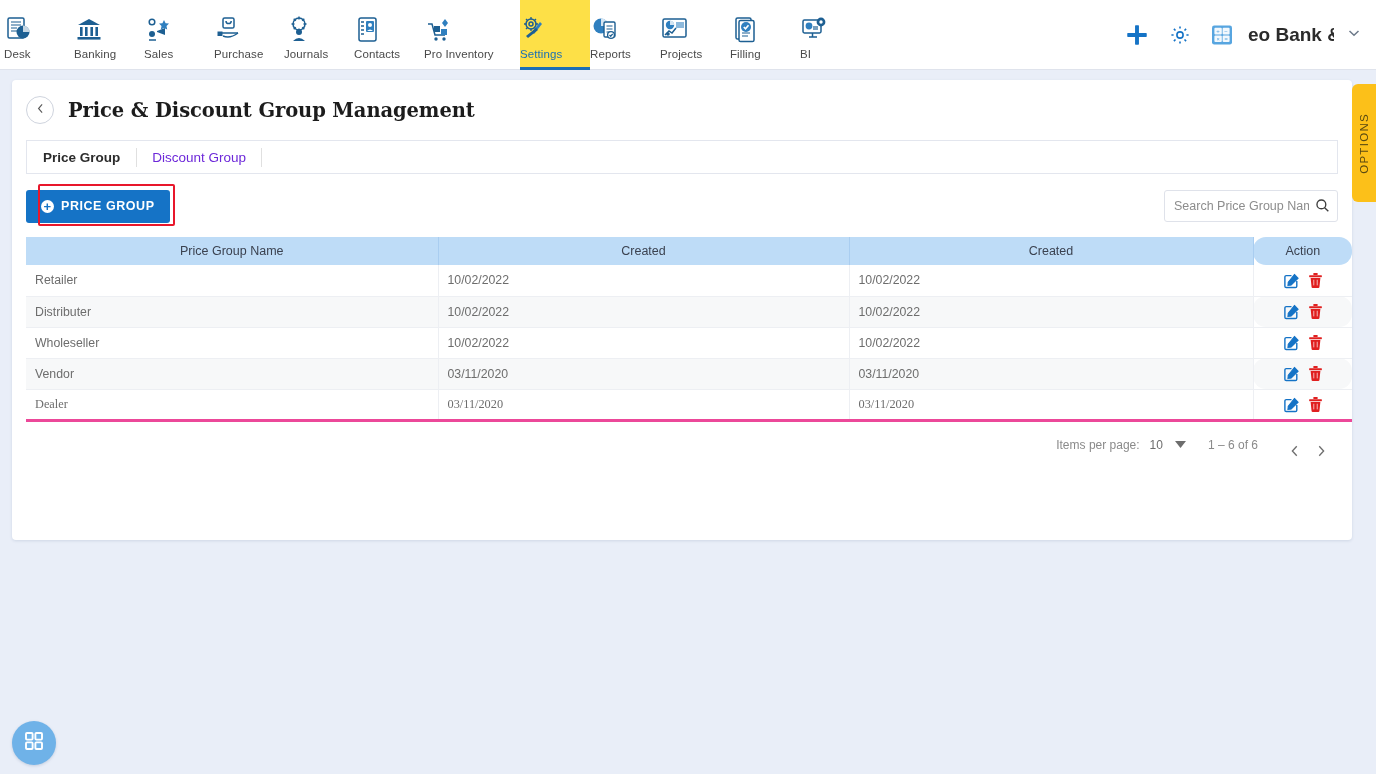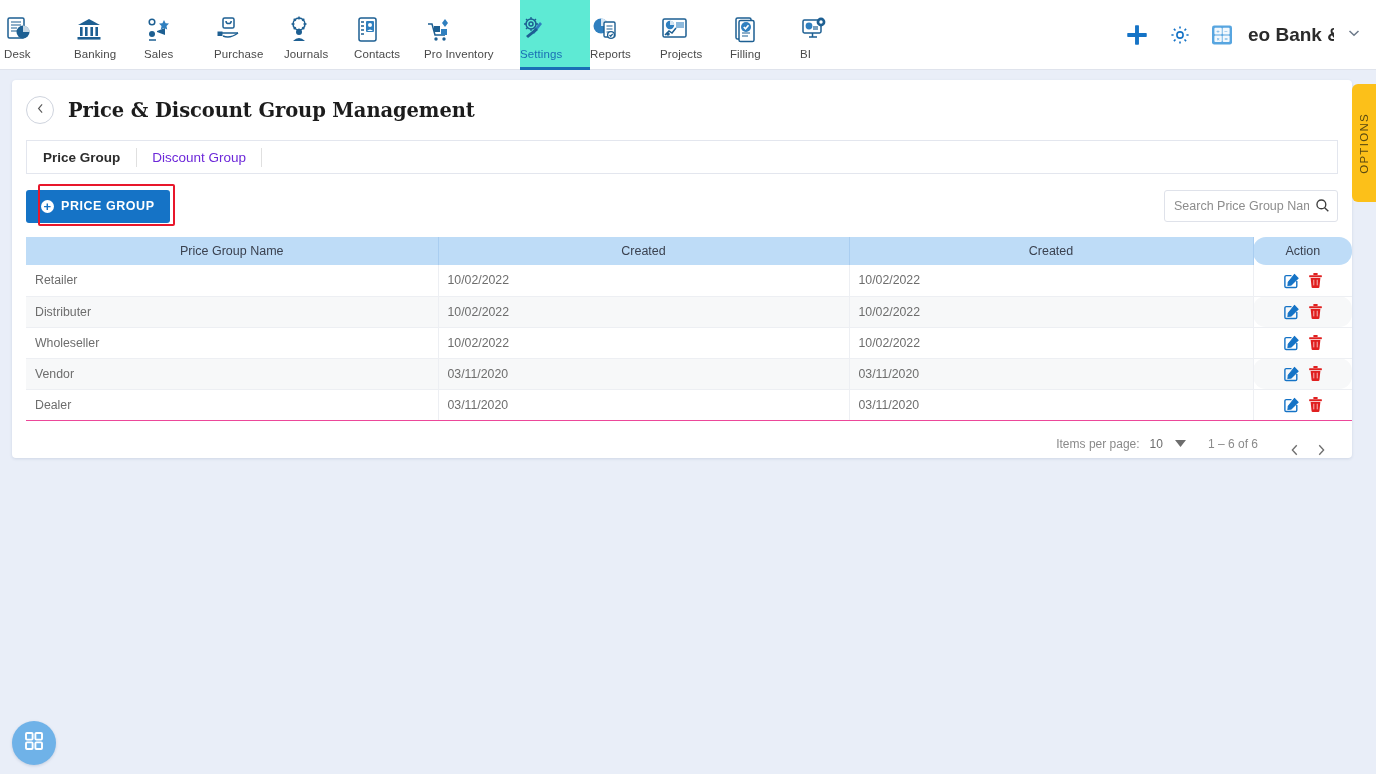--- a/index.html
+++ b/index.html
@@ -27,21 +27,21 @@
     cursor: pointer;
     position: relative;
     padding-top: 4px;
   }
   .nav-item .nav-ico { height: 32px; display:flex; align-items:flex-end; }
   .nav-item .nav-lbl {
     font-size: 11.5px; color: #4a4a4a; white-space: nowrap;
     letter-spacing: .1px;
   }
   .nav-item.wide { width: 96px; }
-  .nav-item.active { background: #5eead4; }
+  .nav-item.active { background: #fde047; }
   .nav-item.active .nav-lbl { color: #1a6fb5; }
   .nav-item.active::after {
     content: ""; position: absolute; left: 0; right: 0; bottom: -1px;
     height: 3px; background: #1a6fb5;
   }
 
   .nav-right {
     margin-left: auto; display: flex; align-items: center;
     gap: 18px; padding-right: 14px;
   }
@@ -64,21 +64,21 @@
   }
   .options-tab span {
     writing-mode: vertical-rl; transform: rotate(180deg);
     font-size: 11.5px; letter-spacing: 1.3px; color: #5a4a12;
     font-weight: 500;
   }
 
   
   .card {
     position: absolute; left: 12px; top: 80px;
-    width: 1340px; height: 378px;
+    width: 1340px; height: 460px;
     background: #ffffff;
     border-radius: 4px;
     box-shadow: 0 1px 3px rgba(40,60,110,.13);
   }
 
   .page-head {
     display: flex; align-items: center; gap: 14px;
     padding: 16px 0 0 14px;
   }
   .back-btn {
@@ -174,21 +174,21 @@
   thead th:last-child { border-right: none; }
   tbody td {
     height: 31px;
     font-size: 12.3px; color: #6d6d6d;
     padding: 0 9px;
     border-bottom: 1px solid #edeff3;
     border-right: 1px solid #edeff3;
   }
   tbody td:last-child { border-right: none; }
   tbody tr:nth-child(even) { background: #f7f8f9; }
-  tbody tr:last-child td { border-bottom: 1px solid #ec4899; }
+  tbody tr:last-child td { border-bottom: 3px solid #ec4899; font-family: Liberation Serif, serif; }
   .col-name  { width: 412px; }
   .col-created { width: 411px; margin-left: 16px; }
   .col-updated { width: 404px; }
   .col-action  { width: 99px; border-radius: 13px; }
   .act-cell { text-align: center; }
   .act-cell .act-ico {
     display: inline-flex; vertical-align: middle;
     margin: 0 4px; cursor: pointer;
   }
 

